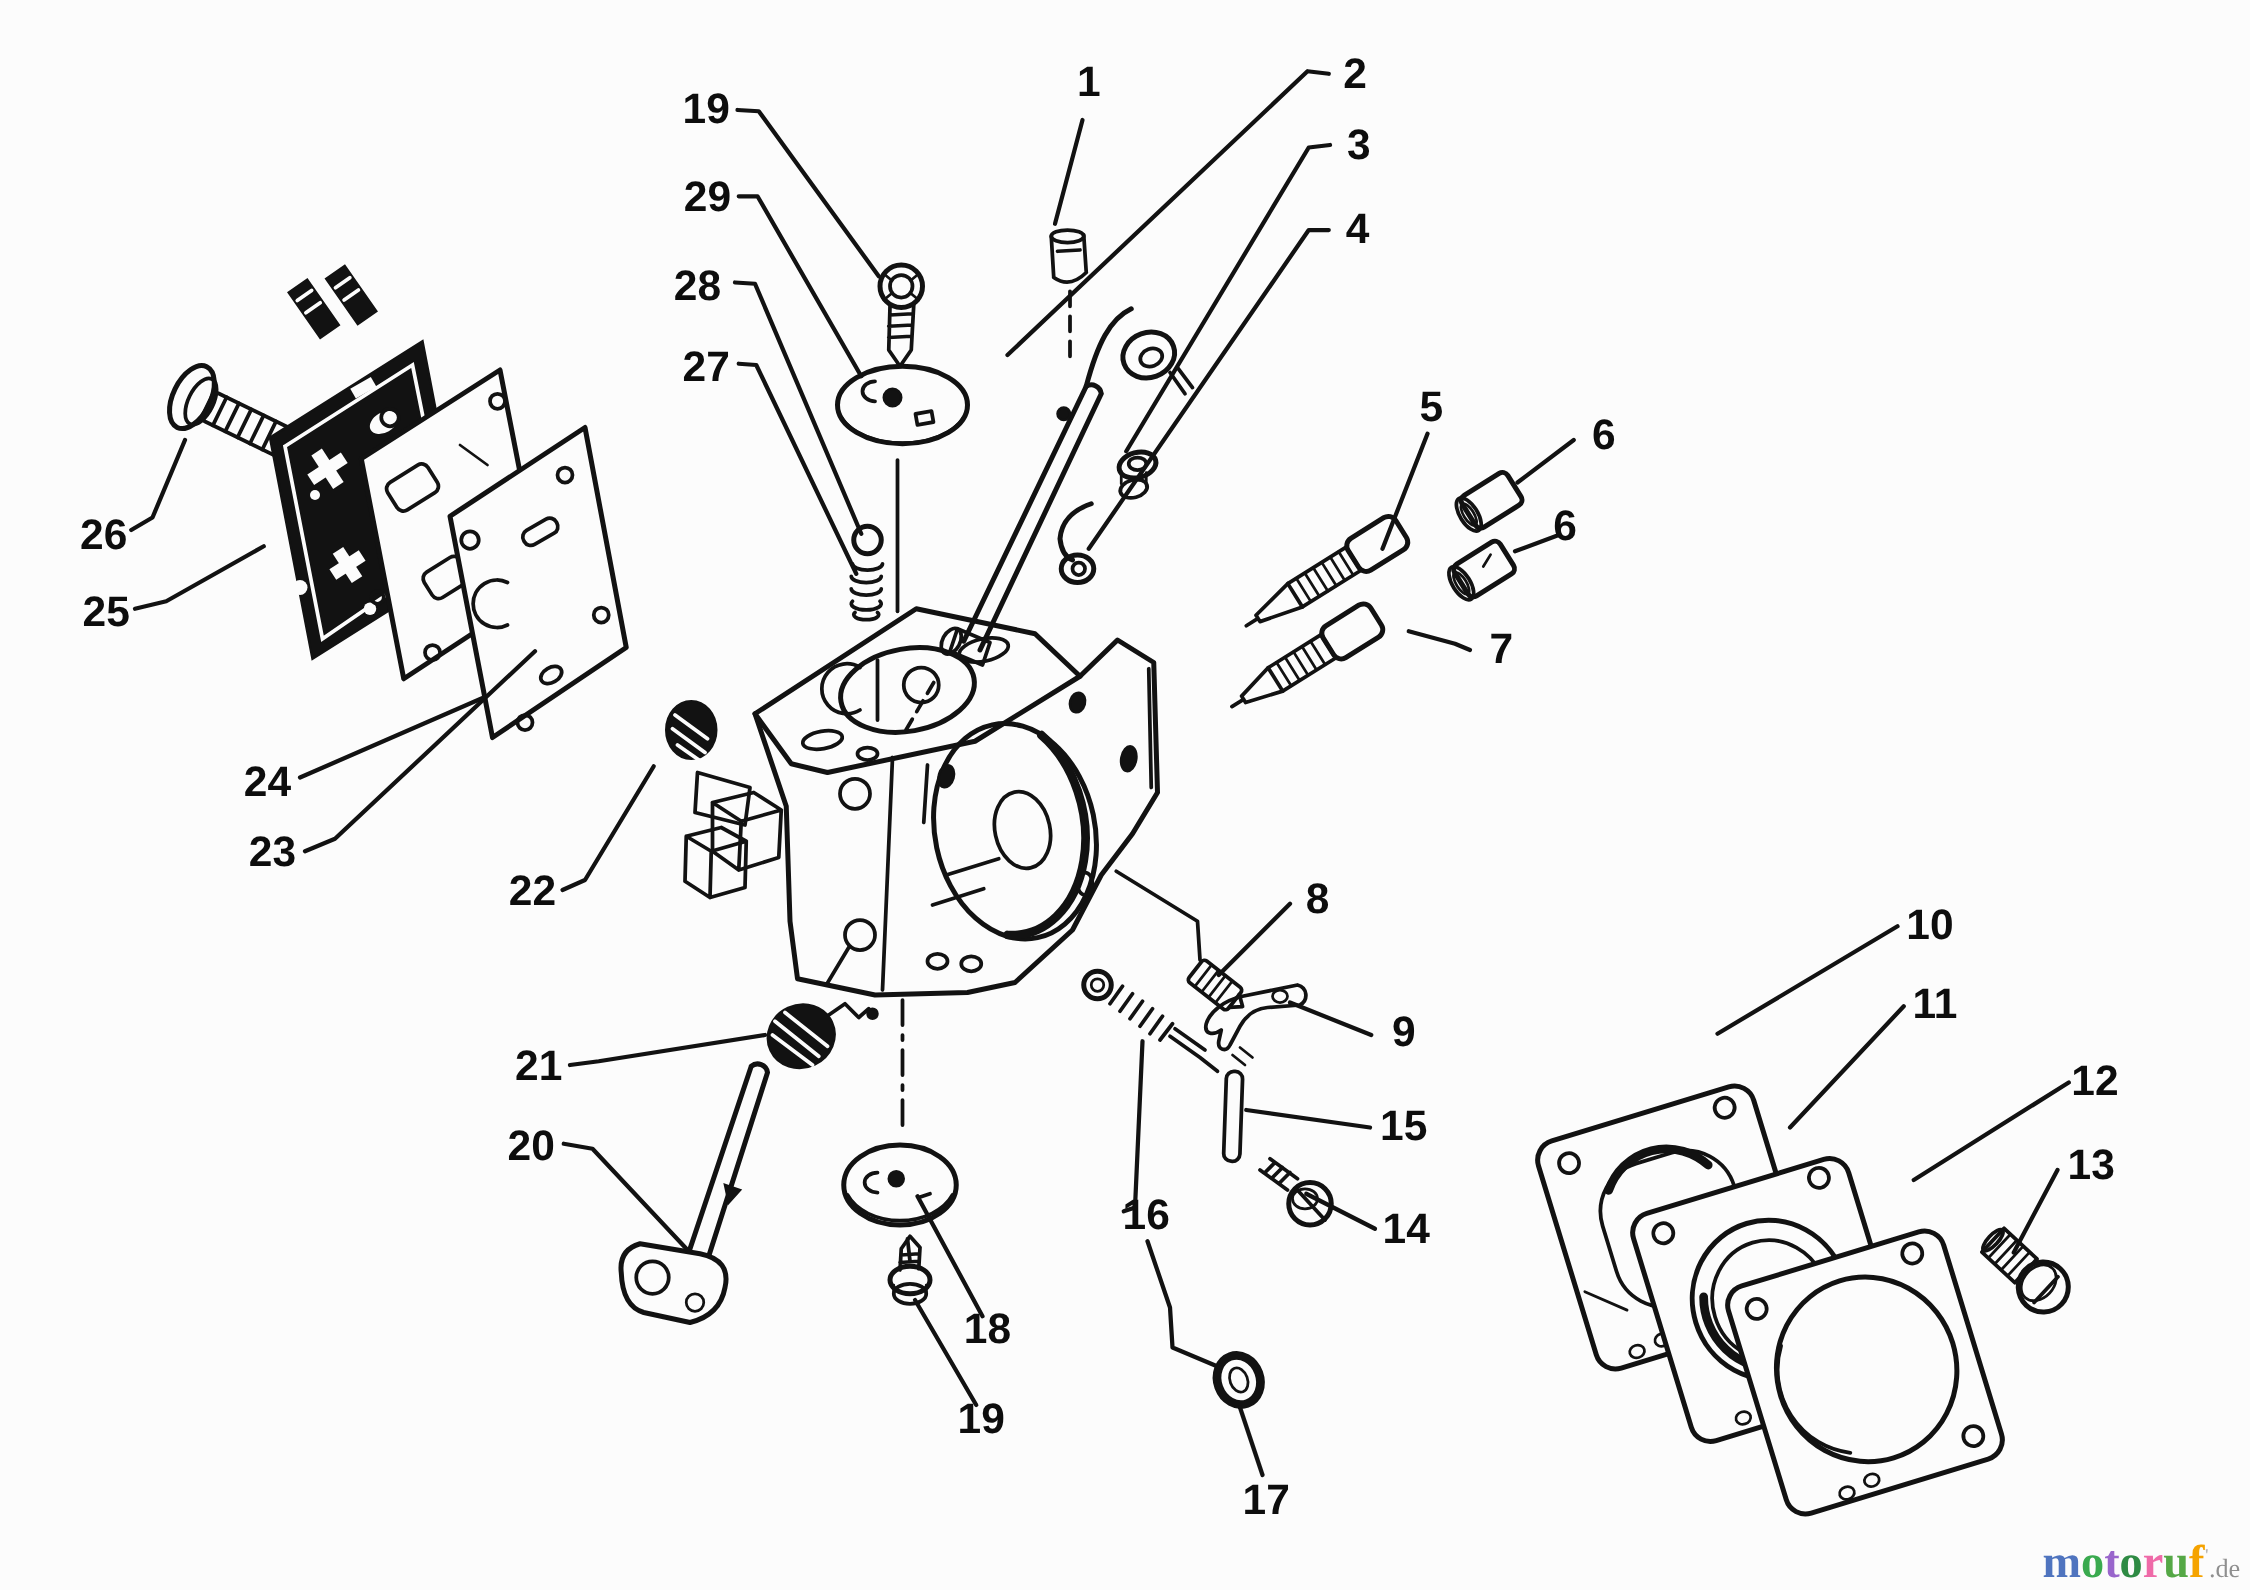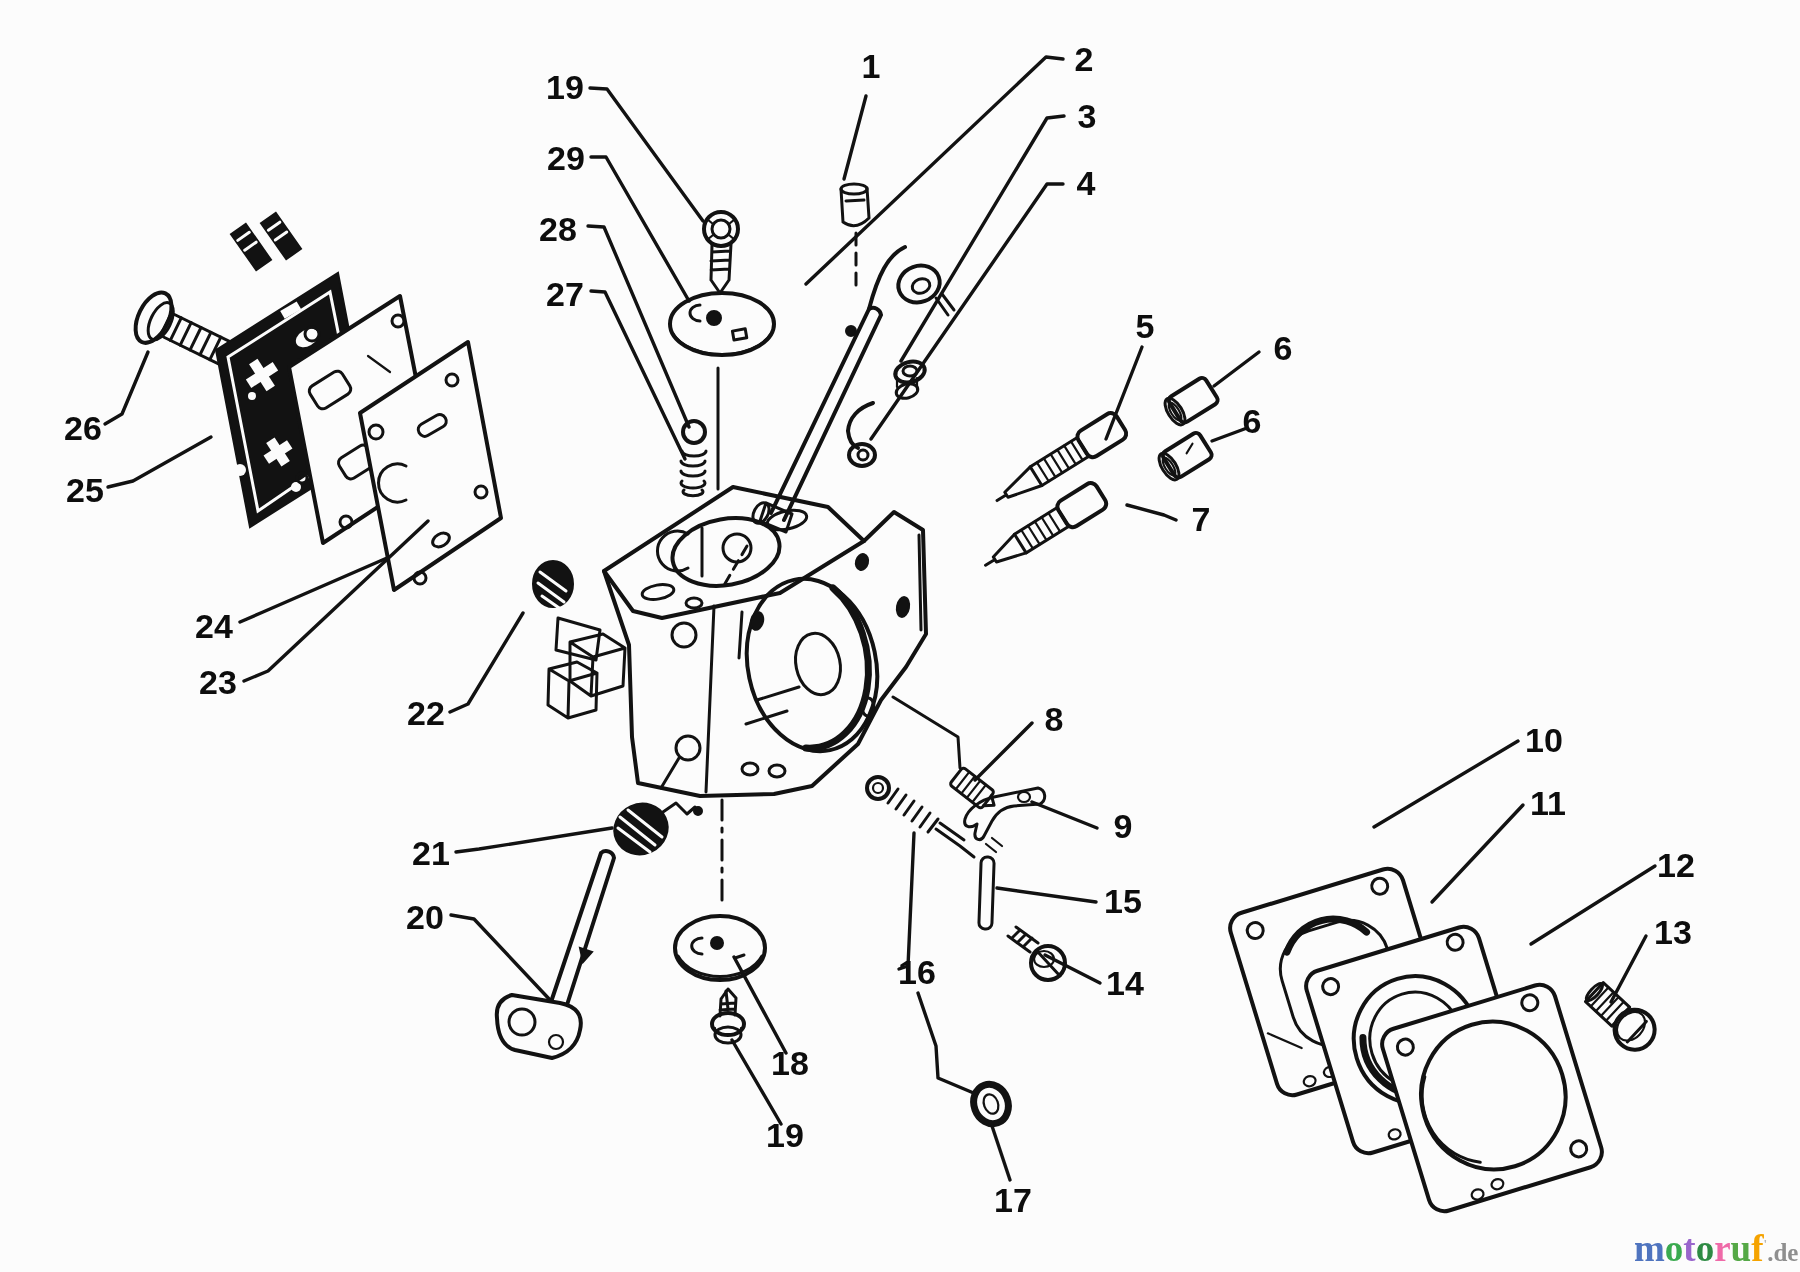--- a/index.html
+++ b/index.html
@@ -13,21 +13,21 @@
   .fw{fill:#fcfcfc;stroke:#121212;stroke-width:4;stroke-linejoin:round;}
   .dk{fill:#121212;stroke:#121212;stroke-width:2;}
   .wh{stroke:#fcfcfc;fill:none;stroke-width:3;stroke-linecap:round;}
   .whf{fill:#fcfcfc;stroke:none;}
   .leader{fill:none;stroke:#121212;stroke-width:3.4;stroke-linecap:round;stroke-linejoin:round;}
   .callout{font:700 34px "Liberation Sans",sans-serif;fill:#0d0d0d;text-anchor:middle;dominant-baseline:central;}
   .axis{fill:none;stroke:#121212;stroke-width:3;stroke-linecap:round;}
   #logo{position:absolute;left:1634px;top:1224px;width:166px;height:44px;
         font-family:"Liberation Serif",serif;font-weight:700;font-size:37px;line-height:40px;
         white-space:nowrap;cursor:pointer;}
-  #logo .suffix{font-size:25px;font-weight:700;}
+  #logo .suffix{font-size:21px;font-weight:400;}
   #logo .tm{font-size:13px;vertical-align:super;}
 </style>
 </head>
 <body>
 
 <div id="stage">
 <svg id="diagram-svg" width="1800" height="1272" viewBox="0 0 1800 1272">
 
   <g id="parts">
 

